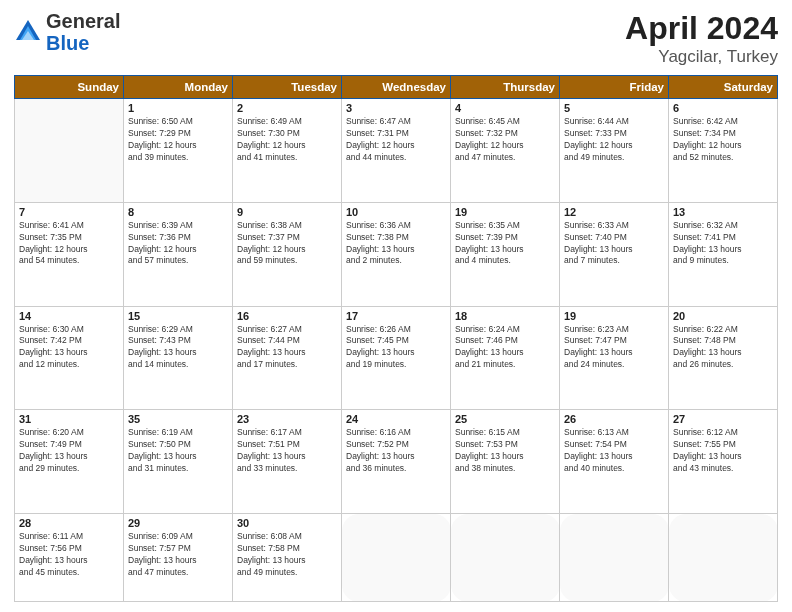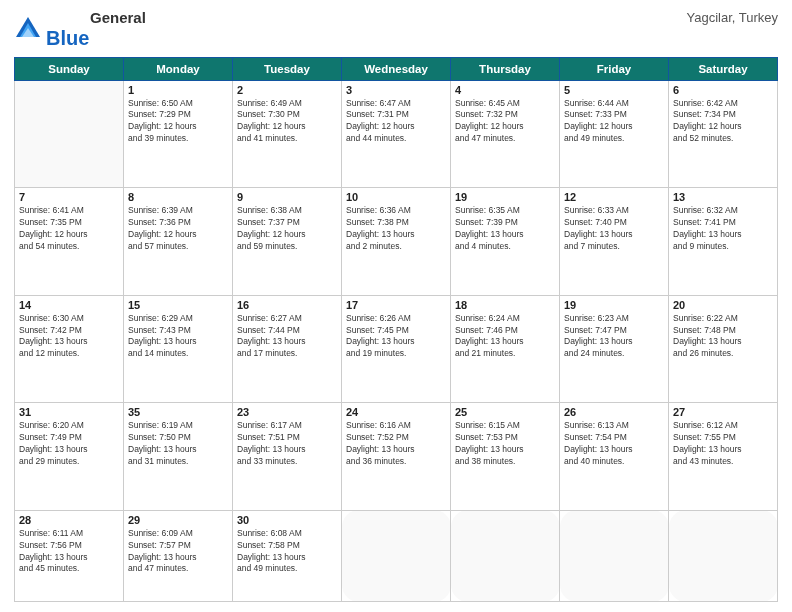--- a/index.html
+++ b/index.html
@@ -27,60 +27,59 @@
       display: flex;
       align-items: center;
       gap: 4px;
     }
     .logo-text {
       display: flex;
       flex-direction: column;
       line-height: 1.1;
     }
     .logo-general {
-      font-size: 15px;
+      font-size: 20px;
       font-weight: bold;
       color: #333;
-      margin-left: 44px;
     }
     .logo-blue {
       font-size: 20px;
       font-weight: bold;
       color: #1565c0;
     }
     .logo-icon {
       width: 28px;
       height: 28px;
     }
     .title-block {
       text-align: right;
     }
     .title-month {
       font-size: 32px;
       font-weight: bold;
       color: #222;
     }
     .title-location {
-      font-size: 13px;
+      font-size: 17px;
       color: #555;
     }
     .calendar {
       flex: 1;
       border: 1px solid #ccc;
       border-collapse: collapse;
       width: 100%;
       table-layout: fixed;
     }
     .calendar th {
-      background: #0f766e;
+      background: #a16207;
       color: #fff;
       font-size: 11.5px;
       font-weight: bold;
       padding: 5px 4px;
-      text-align: center;
+      text-align: right;
       border: 1px solid #1255a0;
     }
     .calendar td {
       border: 1px solid #ccc;
       vertical-align: top;
       padding: 3px 4px;
       font-size: 9px;
       color: #333;
       height: 85px;
     }
@@ -114,20 +113,21 @@
         <polygon points="14,2 26,22 2,22" fill="#1565c0"></polygon>
         <polygon points="14,8 22,22 6,22" fill="#42a5f5"></polygon>
         <polygon points="14,13 20,22 8,22" fill="#fff" opacity="0.5"></polygon>
       </svg>
       <div class="logo-text">
         <span class="logo-general">General</span>
         <span class="logo-blue">Blue</span>
       </div>
     </div>
     <div class="title-block">
+      <div class="title-month">April 2024</div>
       <div class="title-location">Yagcilar, Turkey</div>
     </div>
   </div>
 
   <table class="calendar">
     <thead>
       <tr>
       <th>Sunday</th>
           <th>Monday</th>
           <th>Tuesday</th>

